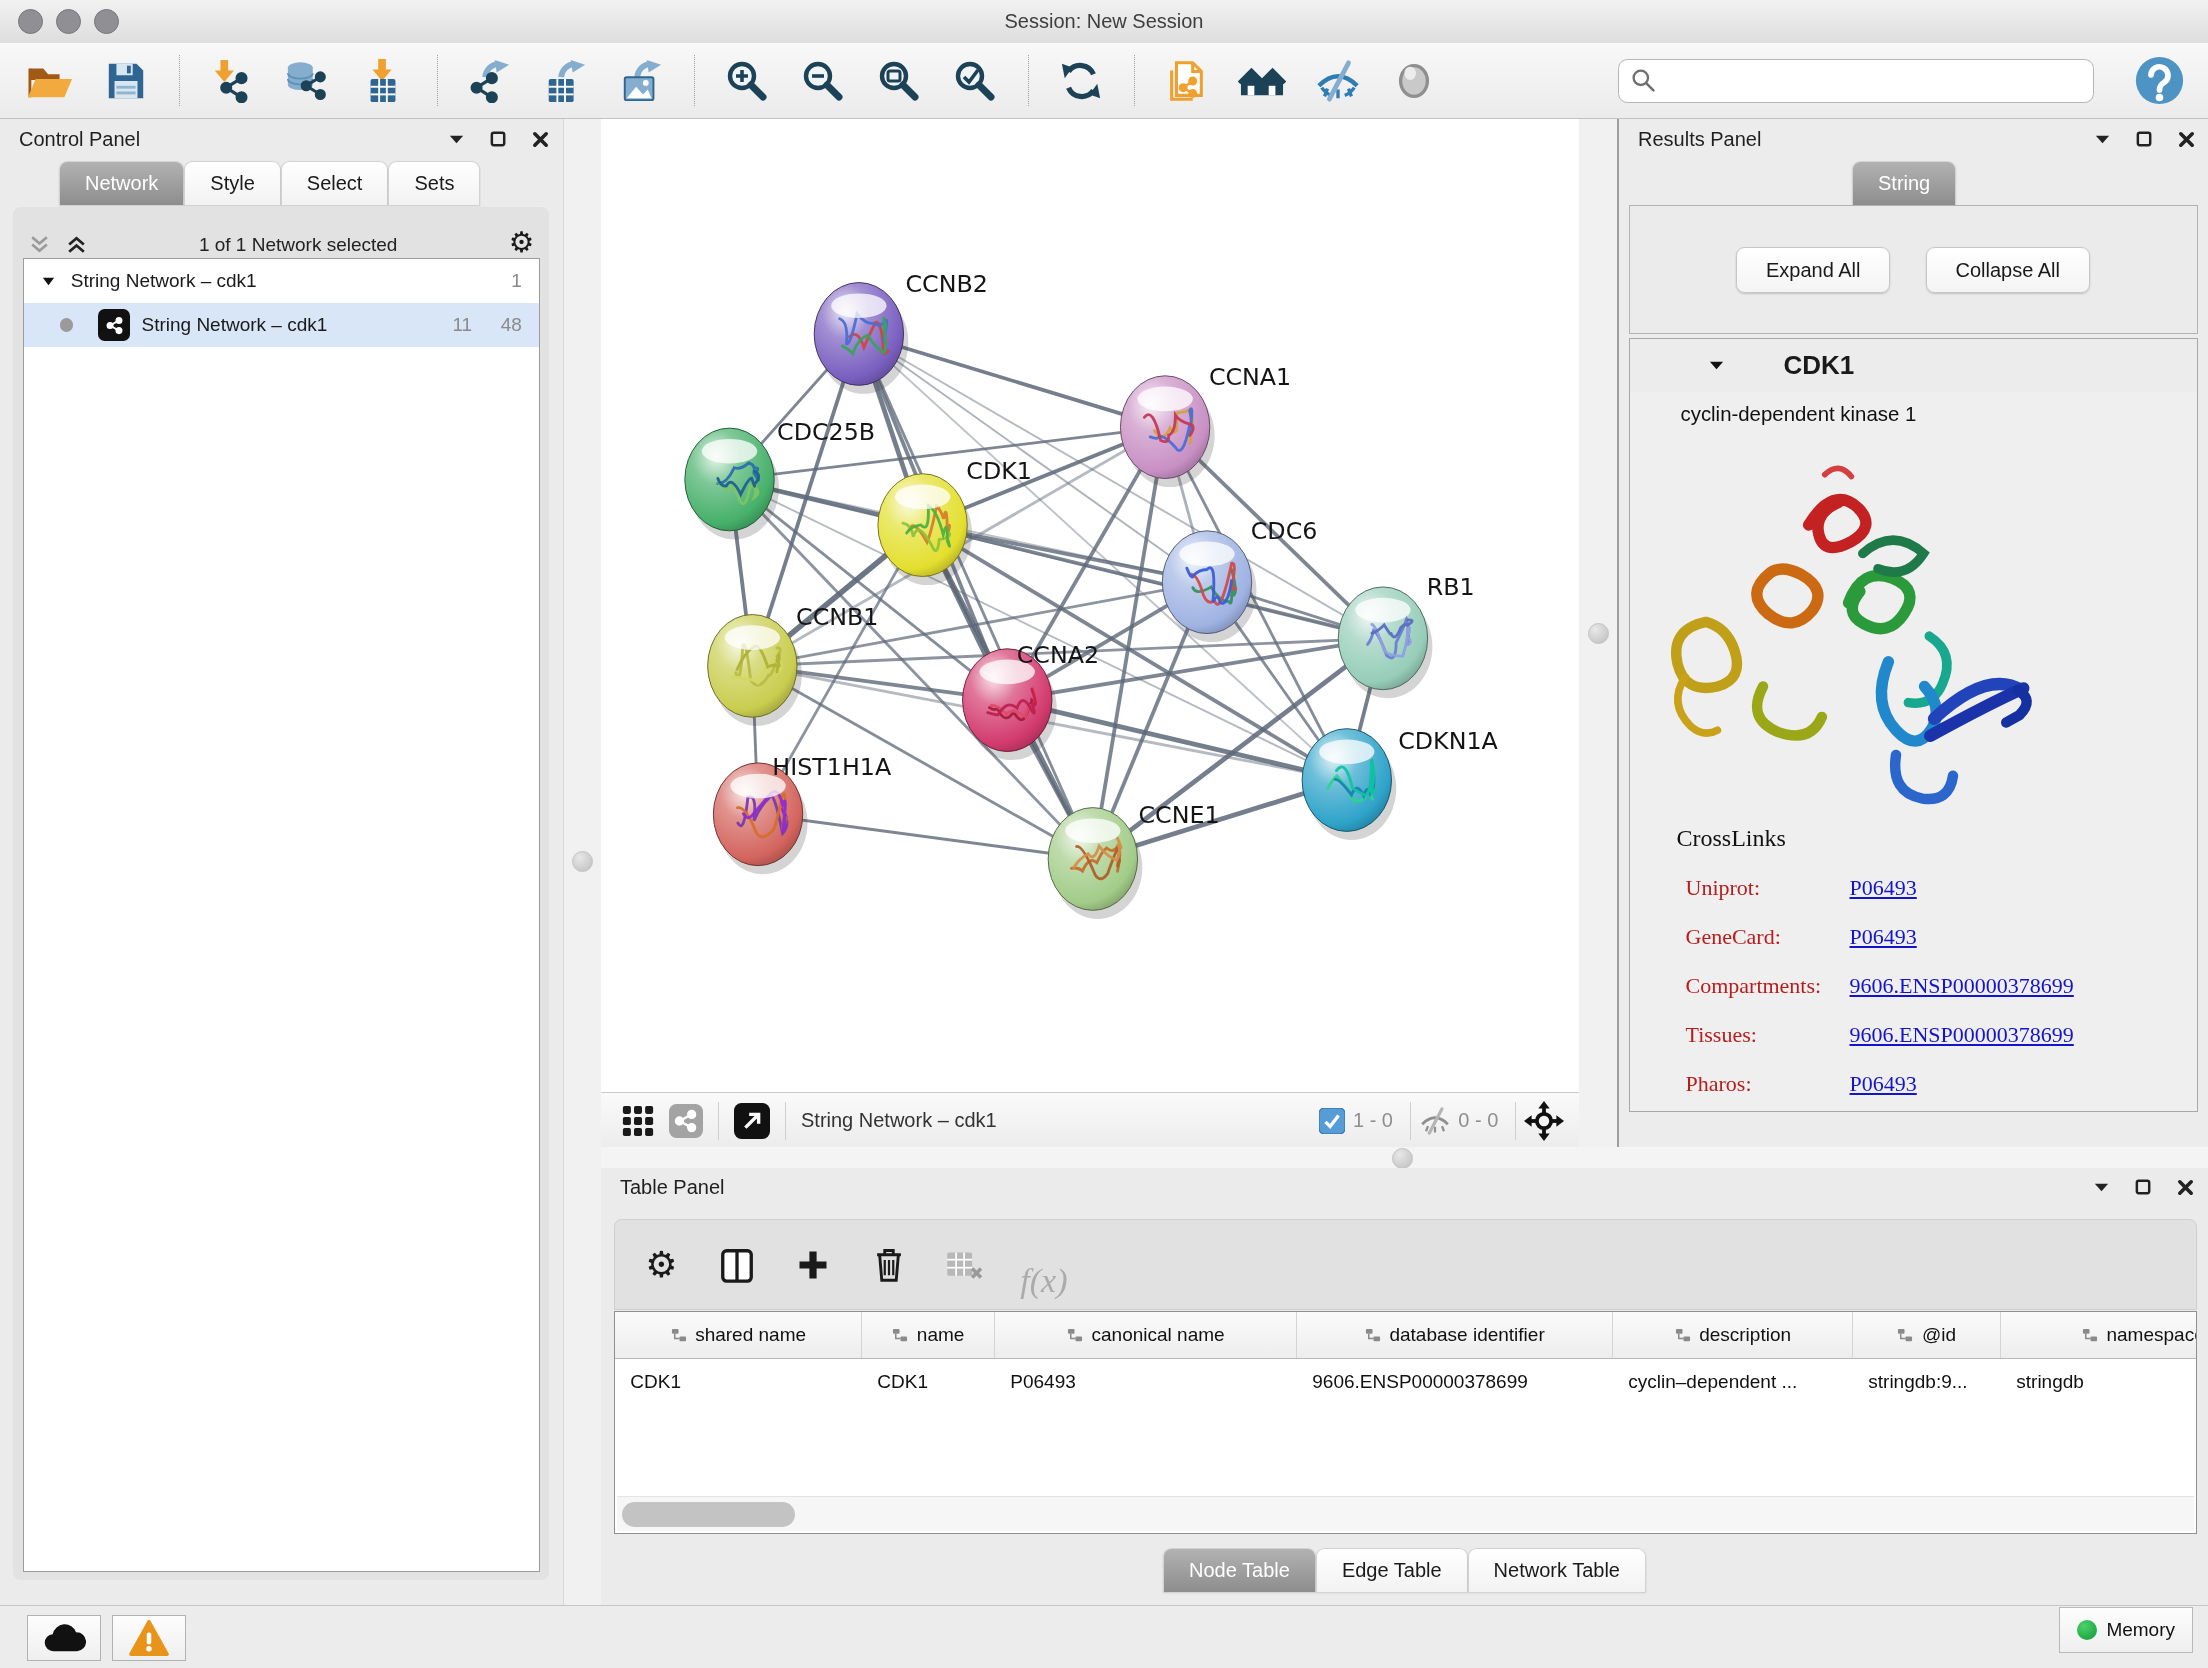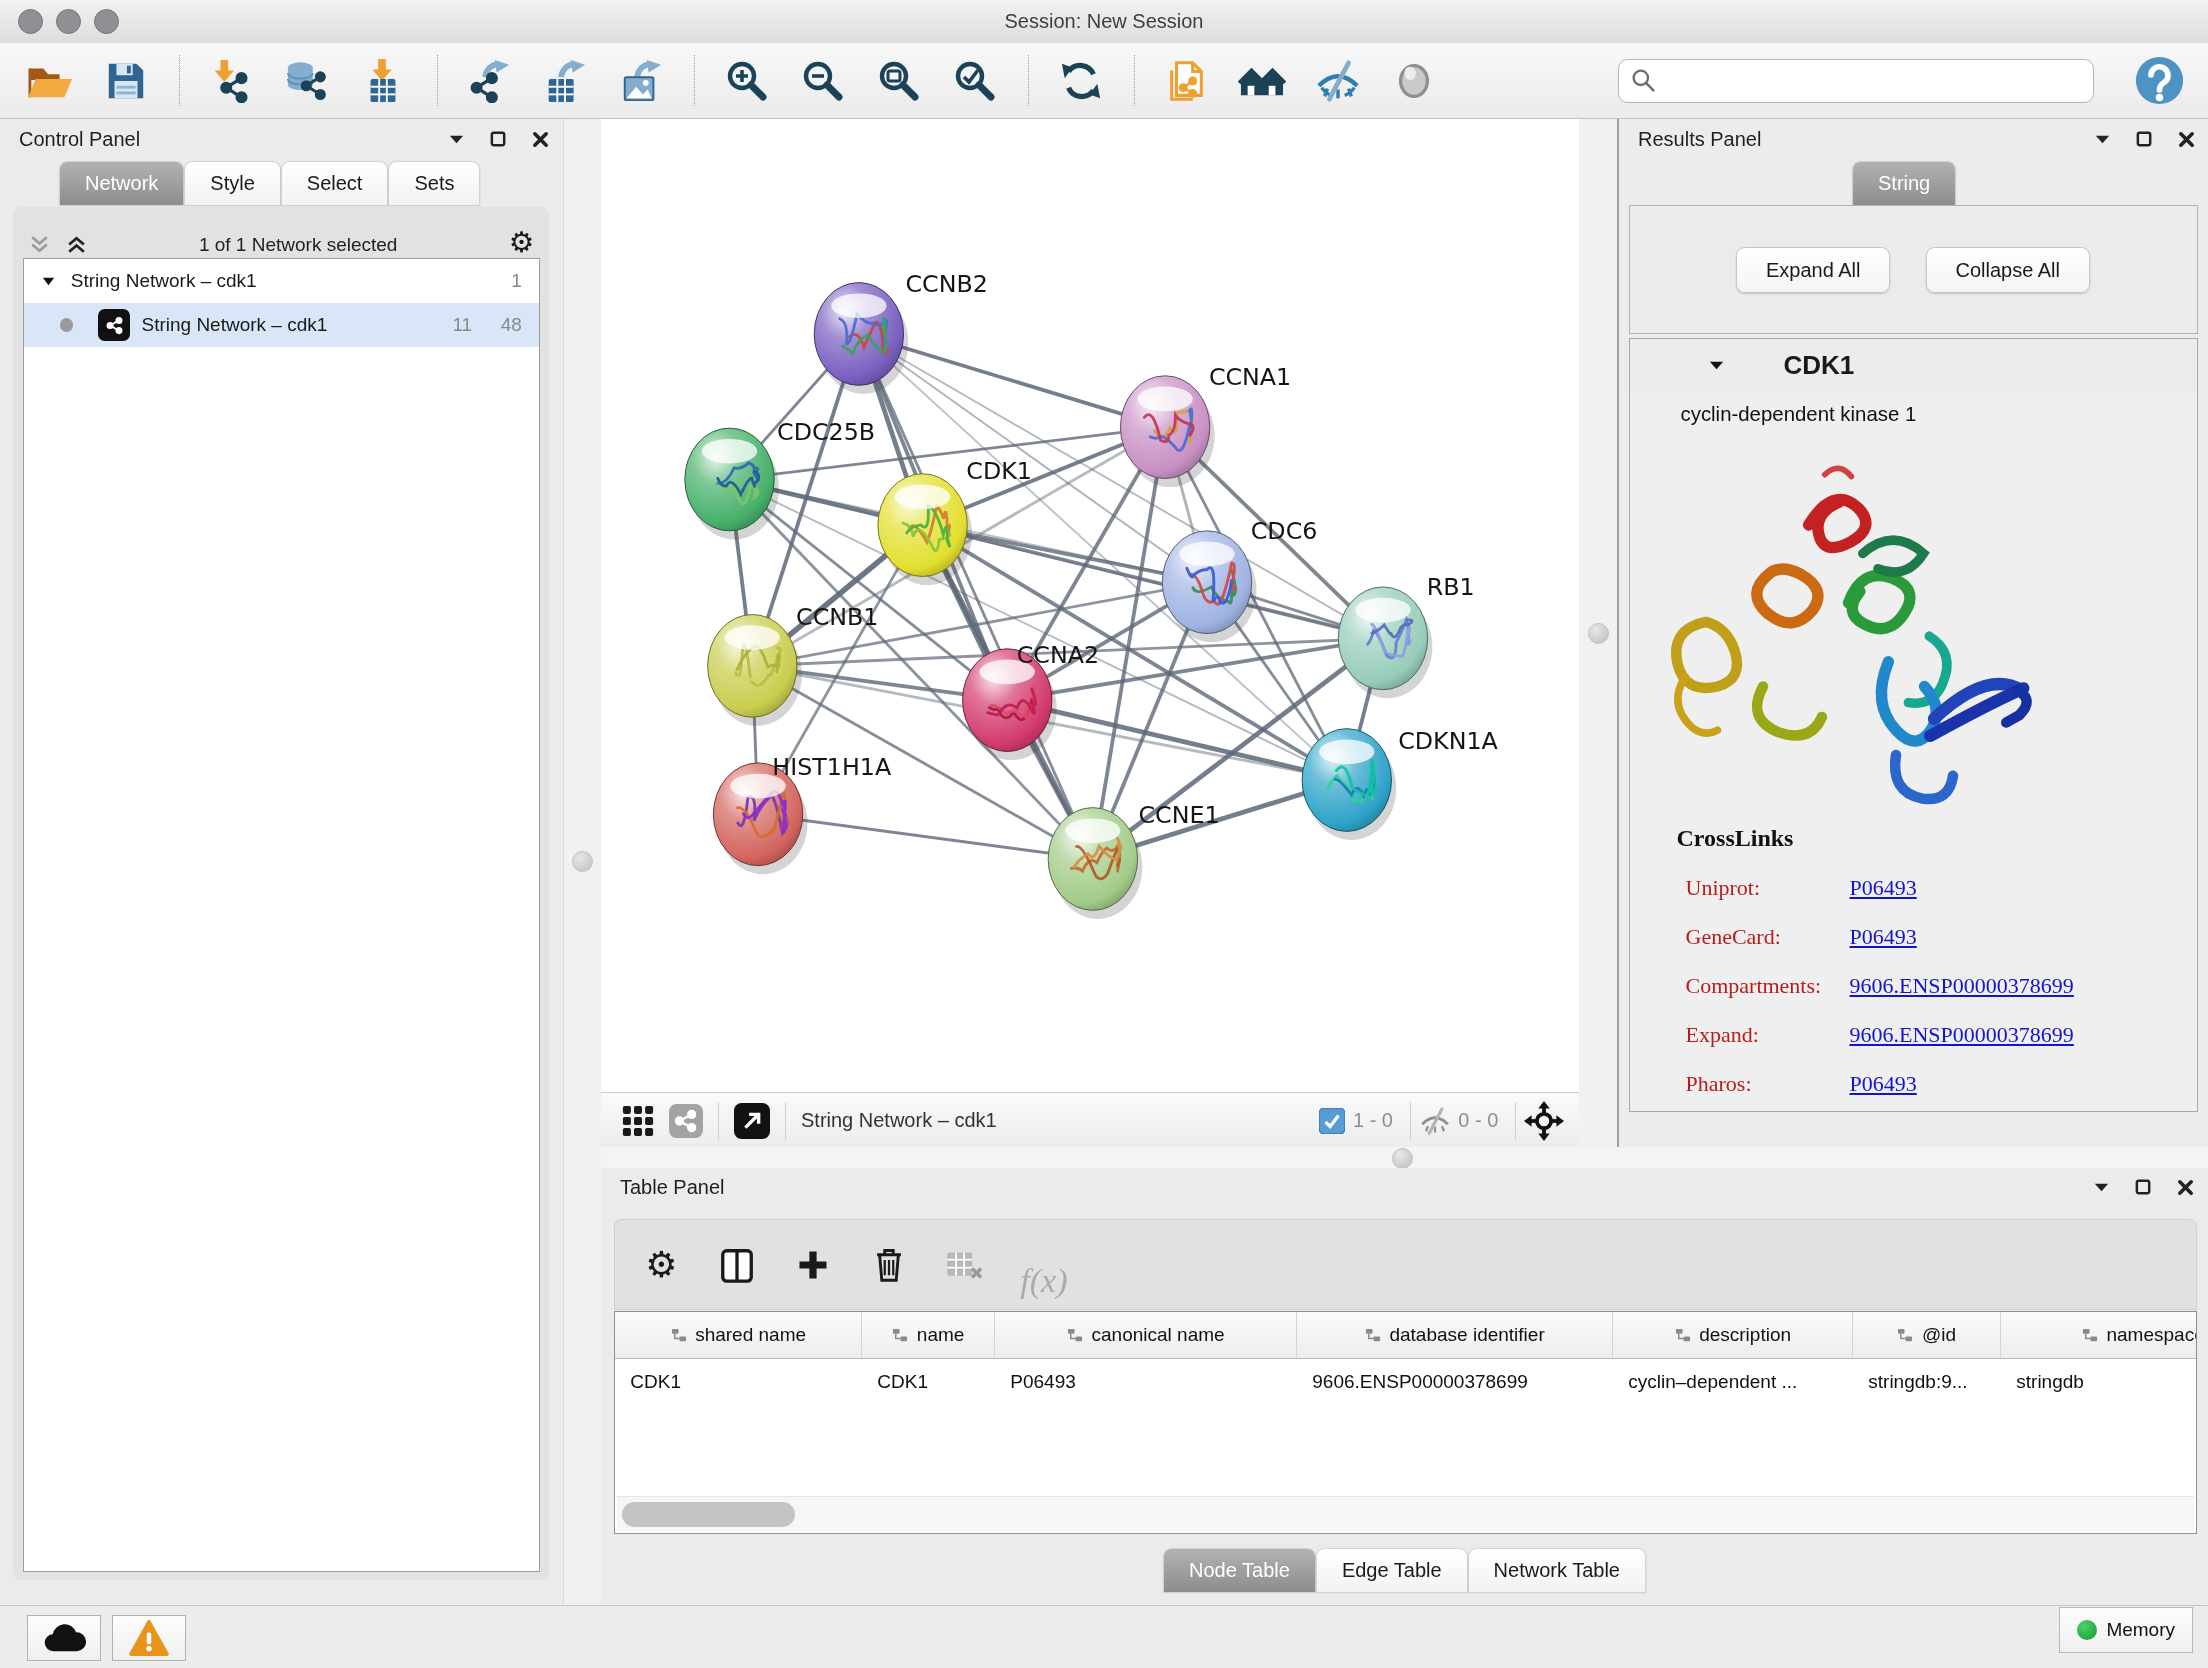--- a/index.html
+++ b/index.html
@@ -78,21 +78,21 @@
     border-radius:8.6px;font-size:20px;line-height:44px;box-shadow:0 1px 1.9px rgba(0,0,0,0.18);}
   #rp-box2{position:absolute;left:9.5px;top:219px;width:569px;height:774px;box-sizing:border-box;
     background:#efefef;border:1.9px solid #a8a8a8;}
   #rp-gene-head{position:absolute;left:0;top:0;right:0;height:53px;background:#ececec;
     border-bottom:1px solid #c6c6c6;display:flex;align-items:center;}
   #rp-gene{font-size:26px;font-weight:bold;margin-left:59px;}
   #rp-content{position:absolute;left:0;top:53px;right:0;bottom:0;background:#efefef;overflow:hidden;}
   #rp-desc{position:absolute;left:51px;top:11.4px;font-size:20.4px;color:#111;}
   #protein-img{position:absolute;left:19px;top:49px;width:418px;height:376px;}
   #cl-head{position:absolute;left:47px;top:433px;font-family:"Liberation Serif",serif;
-    font-weight:bold;font-size:24px;color:#111;text-align:right;}
+    font-weight:normal;font-size:24px;color:#111;text-align:right;}
   #crosslinks-rows{position:absolute;left:0;top:471px;right:0;}
   .cl-row{height:49px;display:flex;align-items:center;font-family:"Liberation Serif",serif;font-size:22px;}
   .cl-label{margin-left:56px;width:164px;color:#b91c1c;flex:none;}
   .cl-link{color:#1414cc;text-decoration:underline;}
 
   
   #table-panel{left:601px;top:1168px;width:1607px;height:438px;background:#ebebeb;}
   #tp-toolbar{position:absolute;left:13.3px;top:51px;width:1583px;height:91px;background:#e1e1e1;
     border:1px solid #cfcfcf;border-radius:7.6px 7.6px 0 0;box-sizing:border-box;
     display:flex;align-items:center;padding-left:25px;gap:34px;}
@@ -709,21 +709,21 @@
           </div>
           <div class="cl-row">
             <span class="cl-label">GeneCard:</span>
             <a class="cl-link">P06493</a>
           </div>
           <div class="cl-row">
             <span class="cl-label">Compartments:</span>
             <a class="cl-link">9606.ENSP00000378699</a>
           </div>
           <div class="cl-row">
-            <span class="cl-label">Expand:</span>
+            <span class="cl-label">Tissues:</span>
             <a class="cl-link">9606.ENSP00000378699</a>
           </div>
           <div class="cl-row">
             <span class="cl-label">Pharos:</span>
             <a class="cl-link">P06493</a>
           </div>
         </div>
     </div>
   </div>
 </div>

